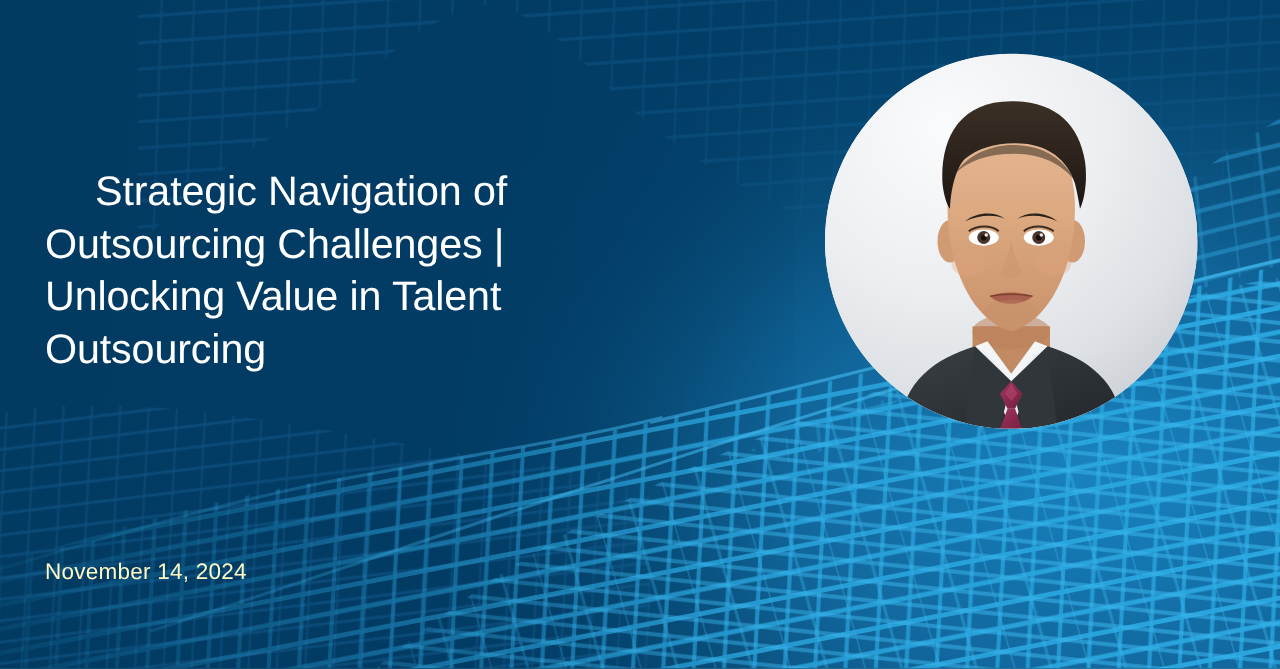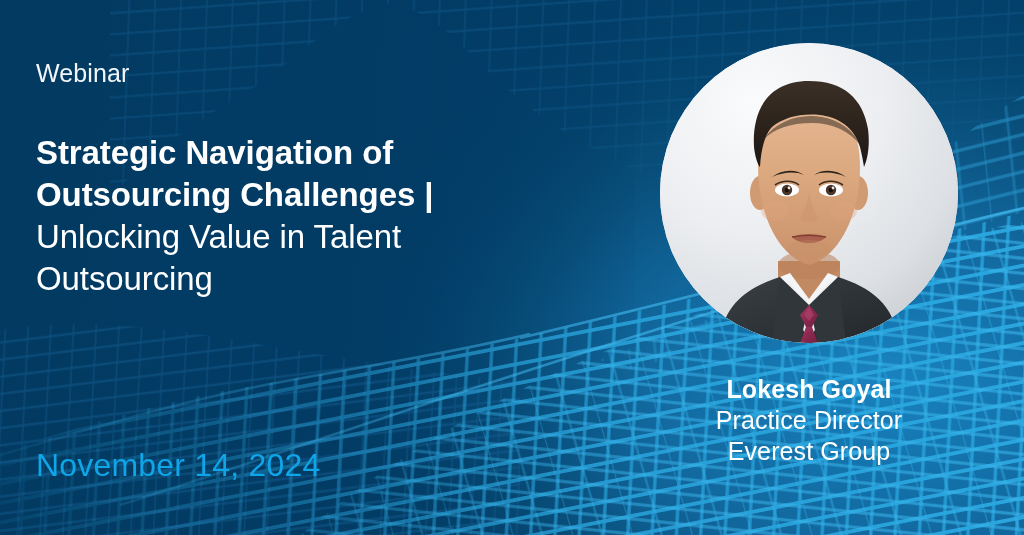--- a/index.html
+++ b/index.html
@@ -59,29 +59,29 @@
   .title {
     position: absolute;
     top: 132px;
     left: 0;
     width: 500px;
     font-size: 33px;
     line-height: 42px;
     color: #ffffff;
     letter-spacing: -0.1px;
   }
-  .title .t-bold { font-weight: 700; }
+  .title .t-bold { font-weight: 400; margin-left: 40px; }
   .title .t-reg  { font-weight: 400; }
   .date {
     position: absolute;
     top: 447px;
     left: 0;
-    font-size: 32px;
+    font-size: 18px;
     font-weight: 400;
-    color: #0ea5e9;
+    color: #fef9c3;
     letter-spacing: 0.2px;
   }
 
   
   .portrait-wrap {
     position: absolute;
     left: 660px;
     top: 43px;
     width: 298px;
     height: 300px;
@@ -218,21 +218,20 @@
     </g>
 
     <g mask="url(#maskHill)" fill="none" stroke="#3fb6ec" stroke-width="2.6" opacity="0.75">
       <path d="M0 455 C 80 432, 170 404, 260 386 C 350 368, 440 356, 530 334"></path>
       <path d="M120 505 C 230 470, 340 432, 450 396 C 560 360, 670 324, 780 292"></path>
       <path d="M520 338 C 620 314, 720 290, 812 264 C 902 238, 972 220, 1024 208"></path>
     </g>
   </svg>
 
   <div class="left-col">
-    <div class="kicker">Webinar</div>
     <div class="title">
       <span class="t-bold">Strategic Navigation of Outsourcing Challenges |</span>
       <span class="t-reg">Unlocking Value in Talent Outsourcing</span>
     </div>
     <div class="date">November 14, 2024</div>
   </div>
 
   <div class="portrait-wrap">
     <svg class="portrait-svg" viewBox="0 0 298 300">
       <defs>
@@ -319,19 +318,14 @@
         <path d="M132 194 C 140 190, 158 190, 166 194 C 158 202, 140 202, 132 194 Z" fill="#a9604f"></path>
         <path d="M132 194 C 142 192, 156 192, 166 194" stroke="#80402f" stroke-width="1.3" fill="none"></path>
 
         <ellipse cx="149" cy="206" rx="22" ry="9" fill="#c58f67" opacity="0.30"></ellipse>
         <ellipse cx="115" cy="168" rx="14" ry="10" fill="#e0a37e" opacity="0.35"></ellipse>
         <ellipse cx="183" cy="168" rx="14" ry="10" fill="#e0a37e" opacity="0.35"></ellipse>
       </g>
     </svg>
   </div>
 
-  <div class="speaker">
-    <div class="speaker-name">Lokesh Goyal</div>
-    <div class="speaker-role">Practice Director</div>
-    <div class="speaker-org">Everest Group</div>
-  </div>
 
 </div>
 
 </body></html>

